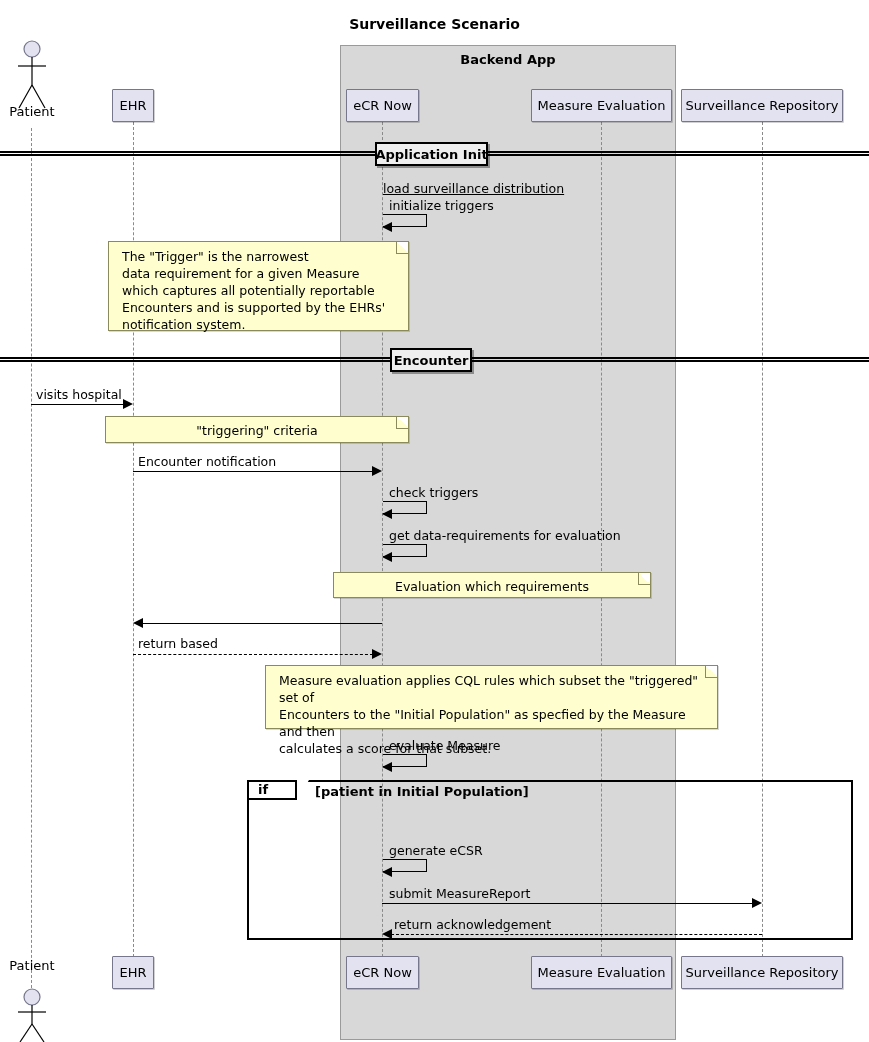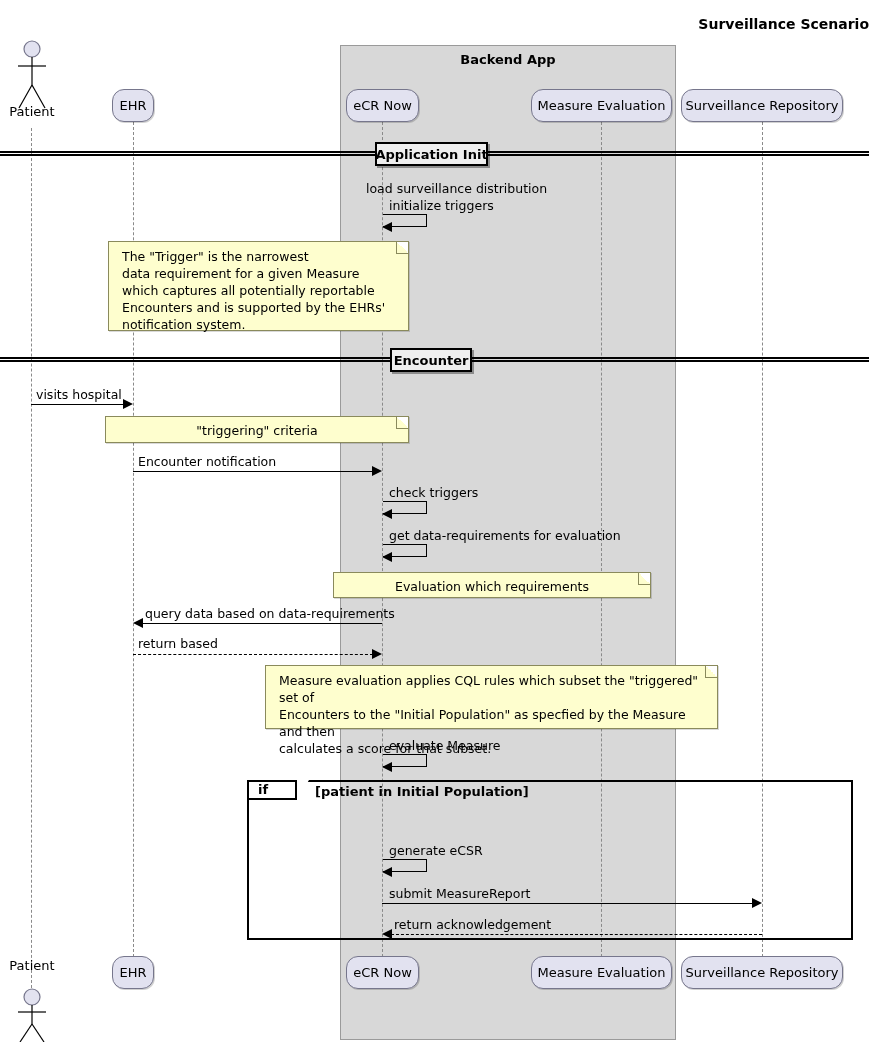--- a/index.html
+++ b/index.html
@@ -18,21 +18,21 @@
     height: 1042px;
     background: #ffffff;
     overflow: hidden;
   }
 
   
   .diagram-title {
     position: absolute;
     left: 0; top: 16px;
     width: 869px;
-    text-align: right;
+    text-align: center;
     font-size: 14px;
     font-weight: bold;
     color: #000;
     letter-spacing: 0px;
   }
 
   
   .group-box {
     position: absolute;
     background: #D8D8D8;
@@ -54,21 +54,21 @@
     position: absolute;
     width: 0;
     border-left: 1px dashed #8a8a8a;
   }
 
   
   .participant {
     position: absolute;
     background: #E2E2F0;
     border: 1px solid #76768c;
-    border-radius: 12px;
+    border-radius: 1px;
     box-sizing: border-box;
     display: flex;
     align-items: center;
     justify-content: center;
     font-size: 13px;
     color: #000;
     box-shadow: 1px 1px 0 rgba(0,0,0,0.18);
     white-space: nowrap;
   }
 
@@ -251,21 +251,21 @@
 
   <div class="participant" style="left:681px; top:89px; width:162px; height:33px;">
     <span>Surveillance Repository</span>
   </div>
 
   <div class="divider-line" style="top:151px;"></div>
   <div class="divider-label" style="left:375px; top:142px; width:113px; height:24px;">
     <span>Application Init</span>
   </div>
 
-  <div class="msg-label" style="left:366px; top:181px;">load surveillance distribution</div>
+  <div class="msg-label" style="left:383px; top:181px;text-decoration:underline;">load surveillance distribution</div>
   <div class="msg-label" style="left:389px; top:198px;">initialize triggers</div>
   <div class="self-msg" style="left:383px; top:214px; width:44px;"></div>
   <div class="arrow-head arrow-left" style="left:382px; top:222px;"></div>
 
   <div class="note" style="left:108px; top:241px; width:301px; height:90px;">
     <div class="note-fold"></div>
     <div class="note-inner">The "Trigger" is the narrowest
 data requirement for a given Measure
 which captures all potentially reportable
 Encounters and is supported by the EHRs'
@@ -296,21 +296,20 @@
 
   <div class="msg-label" style="left:389px; top:528px;">get data-requirements for evaluation</div>
   <div class="self-msg" style="left:383px; top:544px; width:44px;"></div>
   <div class="arrow-head arrow-left" style="left:382px; top:552px;"></div>
 
   <div class="note centered" style="left:333px; top:572px; width:318px; height:26px;">
     <div class="note-fold"></div>
     <div class="note-inner">Evaluation which requirements</div>
   </div>
 
-  <div class="msg-label" style="left:145px; top:606px;">query data based on data-requirements</div>
   <div class="msg-line" style="left:142px; top:623px; width:240px;"></div>
   <div class="arrow-head arrow-left" style="left:133px; top:618px;"></div>
 
   <div class="msg-label" style="left:138px; top:636px;">return based</div>
   <div class="msg-line dashed" style="left:133px; top:654px; width:240px;"></div>
   <div class="arrow-head arrow-right" style="left:372px; top:649px;"></div>
 
   <div class="note" style="left:265px; top:665px; width:453px; height:64px;">
     <div class="note-fold"></div>
     <div class="note-inner">Measure evaluation applies CQL rules which subset the "triggered" set of

